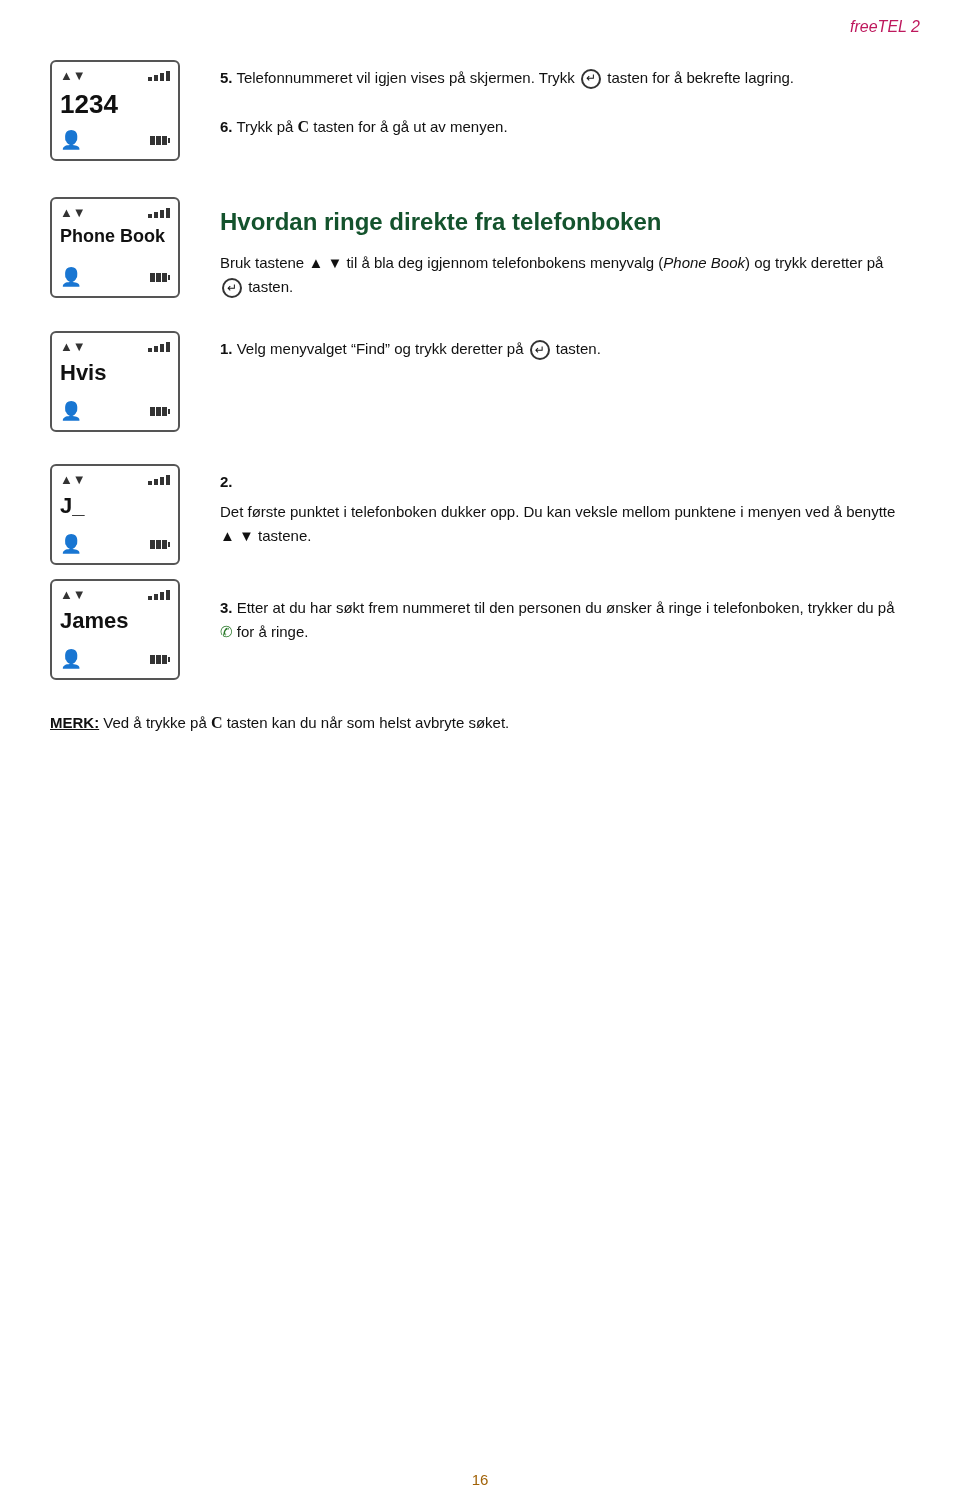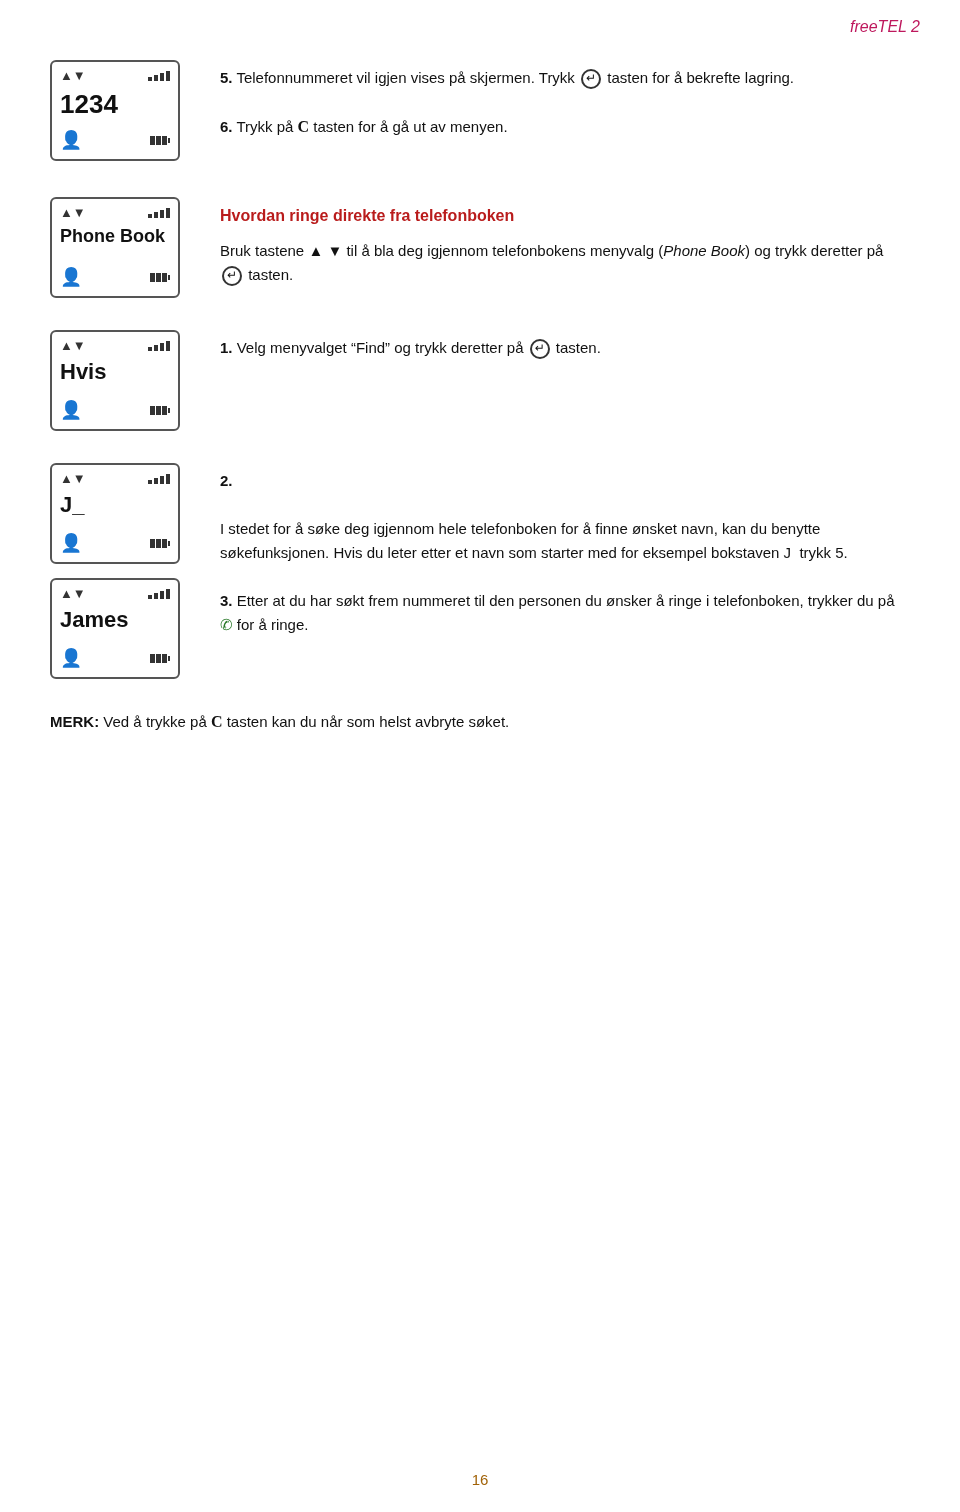--- a/index.html
+++ b/index.html
@@ -119,41 +119,42 @@
     }
 
     .section-text {
       flex: 1;
       padding-top: 6px;
       font-size: 15px;
       line-height: 1.6;
     }
 
     .section-heading {
-      font-size: 16px;
+      font-size: 24px;
       font-weight: bold;
       margin-bottom: 10px;
-      color: #b91c1c;
+      color: #14532d;
     }
 
     
     .key-c {
       font-weight: bold;
       font-family: serif;
       font-size: 16px;
     }
 
     .merk-section {
       margin-top: 20px;
       font-size: 15px;
       line-height: 1.6;
     }
 
     .merk-label {
       font-weight: bold;
+      text-decoration: underline;
     }
 
     
     .phone-stack {
       display: flex;
       flex-direction: column;
       gap: 14px;
     }
 
     
@@ -321,24 +322,22 @@
             <span></span>
               <span></span>
               <span></span>
               <span class="mockup-battery-cap"></span>
           </div>
         </div>
       </div>
     </div>
     <div class="section-text">
       <p><strong>2.</strong></p>
+      <p style="margin-top:6px;">Det første punktet i telefonboken dukker opp. Du kan veksle mellom punktene i menyen ved å benytte ▲ ▼ tastene.</p>
       <br>
-      <p>
-        I stedet for å søke deg igjennom hele telefonboken for å finne ønsket navn, kan du benytte søkefunksjonen. Hvis du leter etter et navn som starter med for eksempel bokstaven J&nbsp; trykk 5.
-      </p>
       <br>
       <p>
         <strong>3.</strong>
         Etter at du har søkt frem nummeret til den personen du ønsker å ringe i telefonboken, trykker du på
         <span style="color:#2a7a2a; font-size:15px;">✆</span>
         for å ringe.
       </p>
     </div>
   </div>
 

